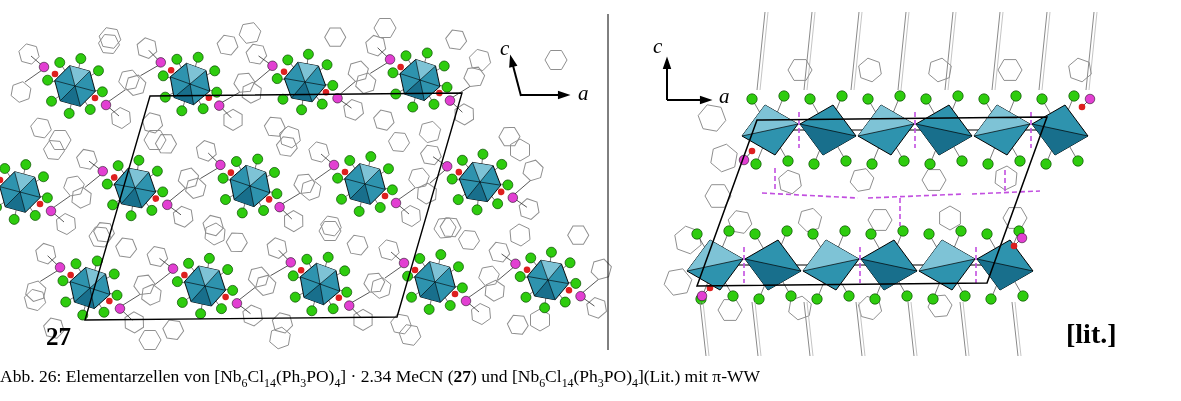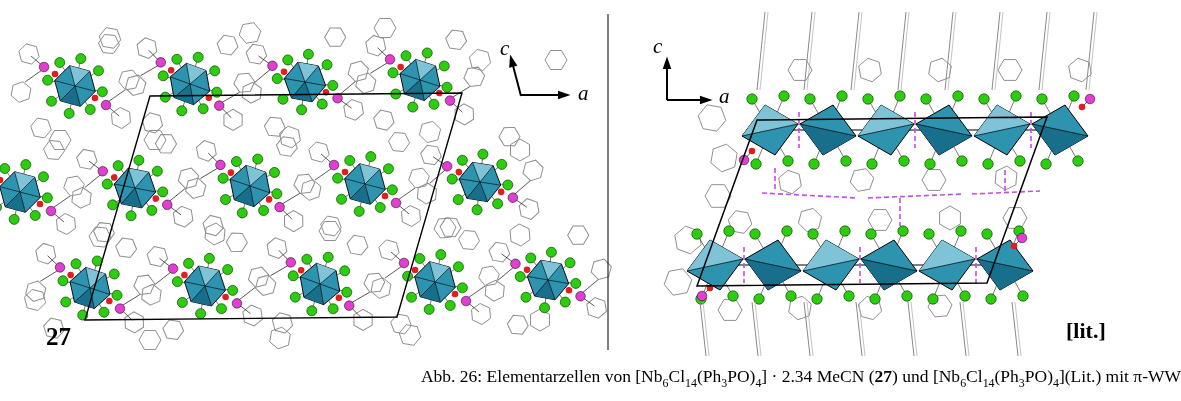--- a/index.html
+++ b/index.html
@@ -1,21 +1,21 @@
 <!DOCTYPE html>
 <html><head>
 <meta charset="utf-8">
 <style>
   html,body{margin:0;padding:0;background:#ffffff;}
   .page{position:relative;width:1181px;height:401px;background:#ffffff;overflow:hidden;
         font-family:"Liberation Serif", serif;color:#000;}
   .page svg{position:absolute;left:0;top:0;}
   .axis-label{position:absolute;font-style:italic;font-size:21px;line-height:1;}
   .panel-label{position:absolute;font-weight:bold;line-height:1;}
-  .caption{position:absolute;left:0;top:366px;width:100%;text-align:right;font-size:17.5px;}
+  .caption{position:absolute;left:0;top:366px;width:100%;text-align:left;font-size:17.5px;}
   .caption sub{font-size:68%;}
   .caption .b{font-weight:bold;}
 </style>
 </head>
 <body>
 
 <div class="page">
   <svg id="fig-svg" width="1181" height="360" viewBox="0 0 1181 360">
       <g>
         <polygon points="120.8,39.9 113.8,48.3 102.9,46.4 99.2,36.1 106.2,27.7 117.1,29.6" fill="none" stroke="#8f8f8f" stroke-width="1"></polygon>
@@ -846,16 +846,16 @@
         </g>
       </g>
     </svg>
 
   <span class="axis-label" style="left:500px;top:38px">c</span>
   <span class="axis-label" style="left:578px;top:83px">a</span>
   <span class="axis-label" style="left:653px;top:36px">c</span>
   <span class="axis-label" style="left:719px;top:86px">a</span>
 
   <span class="panel-label" style="left:46px;top:324px;font-size:25px">27</span>
-  <span class="panel-label" style="left:1066px;top:320px;font-size:22px">[lit.]</span>
+  <span class="panel-label" style="left:1066px;top:320px;font-size:28px">[lit.]</span>
 
   <div class="caption"><span>Abb. 26: Elementarzellen von [Nb</span><sub>6</sub><span>Cl</span><sub>14</sub><span>(Ph</span><sub>3</sub><span>PO)</span><sub>4</sub><span>] · 2.34 MeCN (</span><span class="b">27</span><span>) und [Nb</span><sub>6</sub><span>Cl</span><sub>14</sub><span>(Ph</span><sub>3</sub><span>PO)</span><sub>4</sub><span>](Lit.) mit π-WW</span></div>
 </div>
 
 </body></html>

